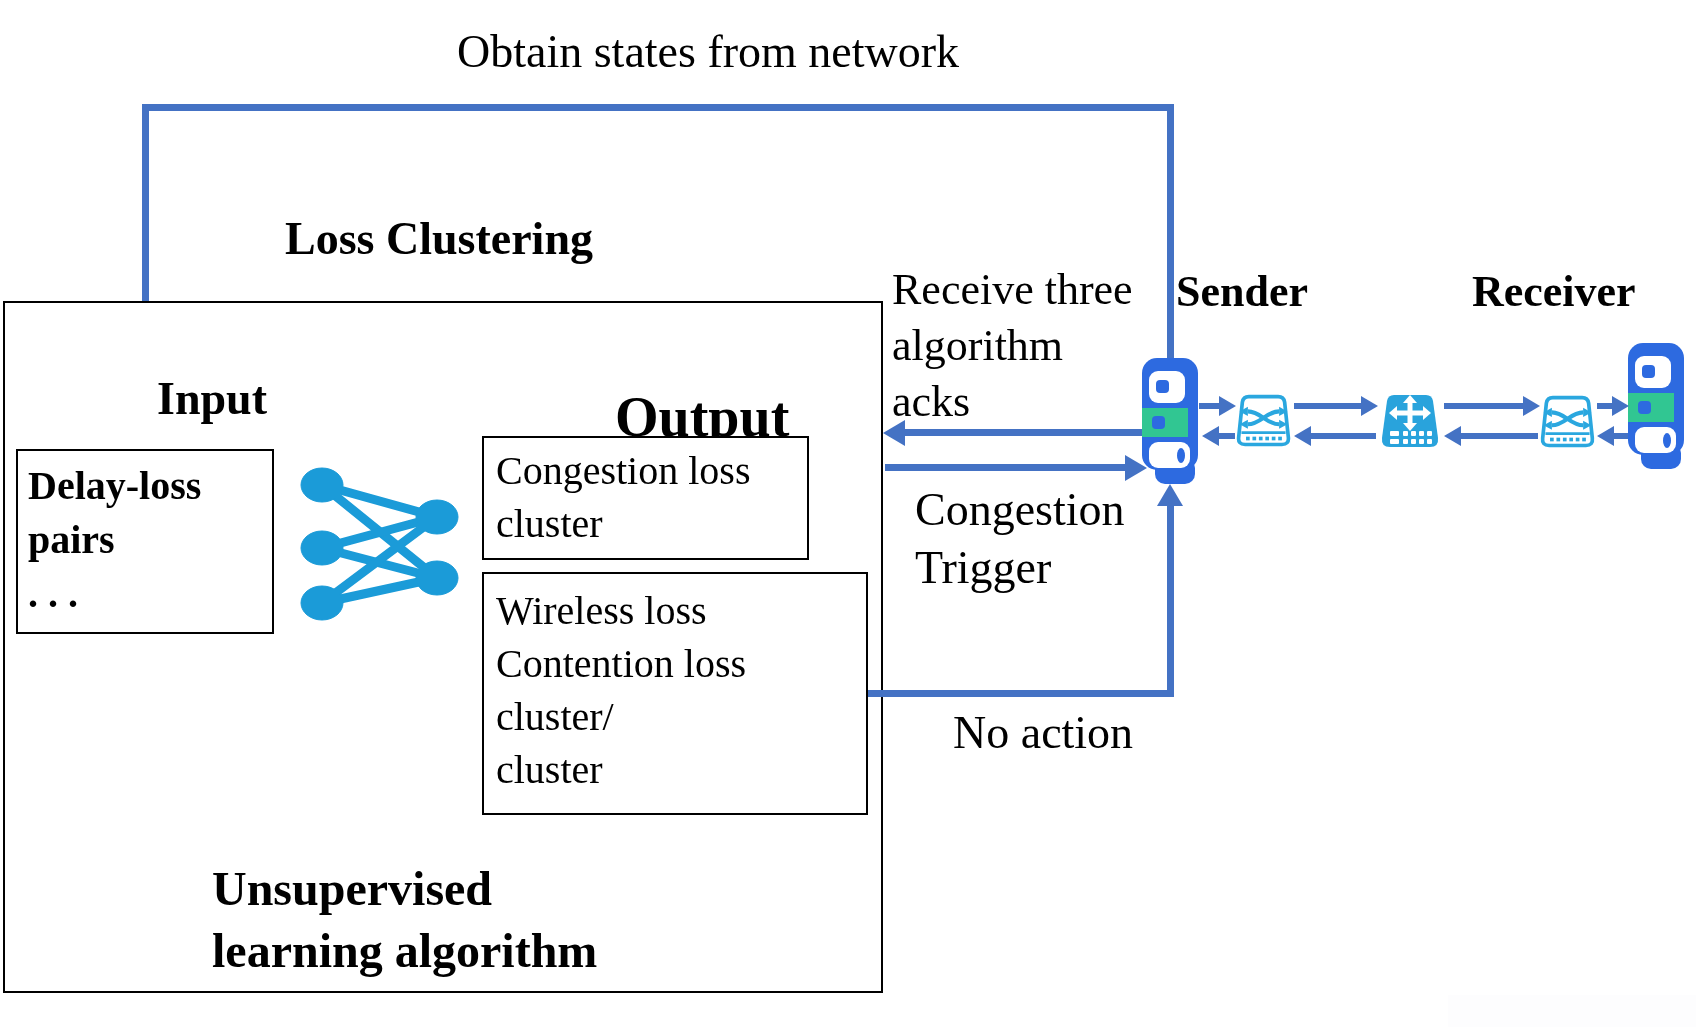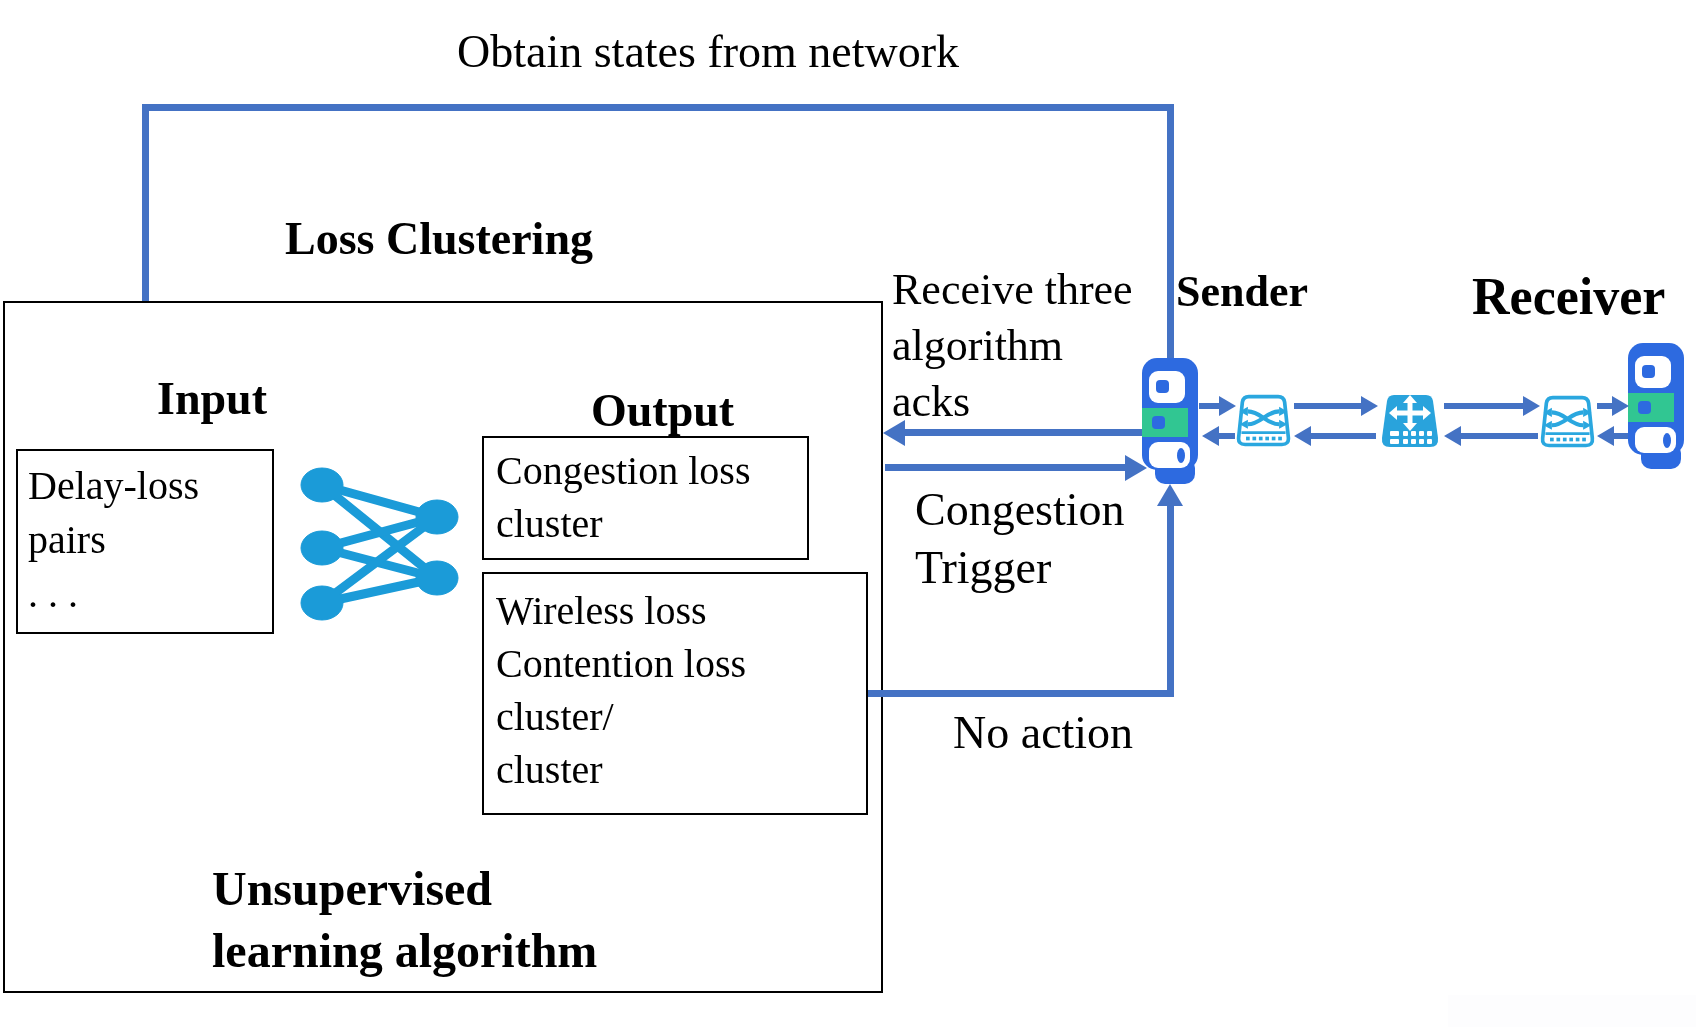--- a/index.html
+++ b/index.html
@@ -40,24 +40,24 @@
 
   <div class="line" style="left:142px;top:104px;width:1032px;height:7px;"></div>
   <div class="line" style="left:142px;top:104px;width:7px;height:323px;"></div>
   <div class="tri tri-down" style="left:132px;top:427px;"></div>
   <div class="line" style="left:1167px;top:104px;width:7px;height:254px;"></div>
 
   <div class="box" style="left:3px;top:301px;width:880px;height:692px;"></div>
 
   <div class="t b" style="left:285px;top:212px;font-size:46px;">Loss Clustering</div>
   <div class="t b" style="left:157px;top:372px;font-size:46px;">Input</div>
-  <div class="t b" style="left:591px;top:384px;font-size:46px;">Output</div>
+  <div class="t b" style="left:615px;top:384px;font-size:56px;">Output</div>
 
   <div class="box" style="left:16px;top:449px;width:258px;height:185px;">
-    <div class="t" style="left:10px;top:8px;font-size:40px;line-height:54px;position:relative;">
+    <div class="t" style="left:10px;top:8px;font-size:40px;line-height:54px;position:relative;font-weight:bold;">
       <div>Delay-loss</div>
       <div>pairs</div>
       <div>. . .</div>
     </div>
   </div>
 
   <svg style="position:absolute;left:293px;top:458px;" width="175" height="165" viewBox="0 0 175 165">
     <g class="nn" stroke-width="9" stroke-linecap="round">
       <line x1="29" y1="27" x2="144" y2="59"></line>
         <line x1="29" y1="27" x2="144" y2="120"></line>
@@ -109,21 +109,21 @@
     <div>Congestion</div>
     <div>Trigger</div>
   </div>
 
   <div class="line" style="left:868px;top:690px;width:306px;height:7px;"></div>
   <div class="line" style="left:1167px;top:506px;width:7px;height:191px;"></div>
   <div class="tri tri-up" style="left:1157px;top:484px;"></div>
   <div class="t" style="left:953px;top:706px;font-size:46px;">No action</div>
 
   <div class="t b" style="left:1176px;top:266px;font-size:44px;">Sender</div>
-  <div class="t b" style="left:1472px;top:266px;font-size:52px;">Receiver</div>
+  <div class="t b" style="left:1472px;top:266px;font-size:44px;">Receiver</div>
 
   <div class="server" style="left:1142px;top:358px;">
     <div class="foot"></div>
     <div class="slot-top">
         <div class="dot"></div>
       </div>
     <div class="slot-green">
         <div class="dot"></div>
       </div>
     <div class="slot-bottom">

